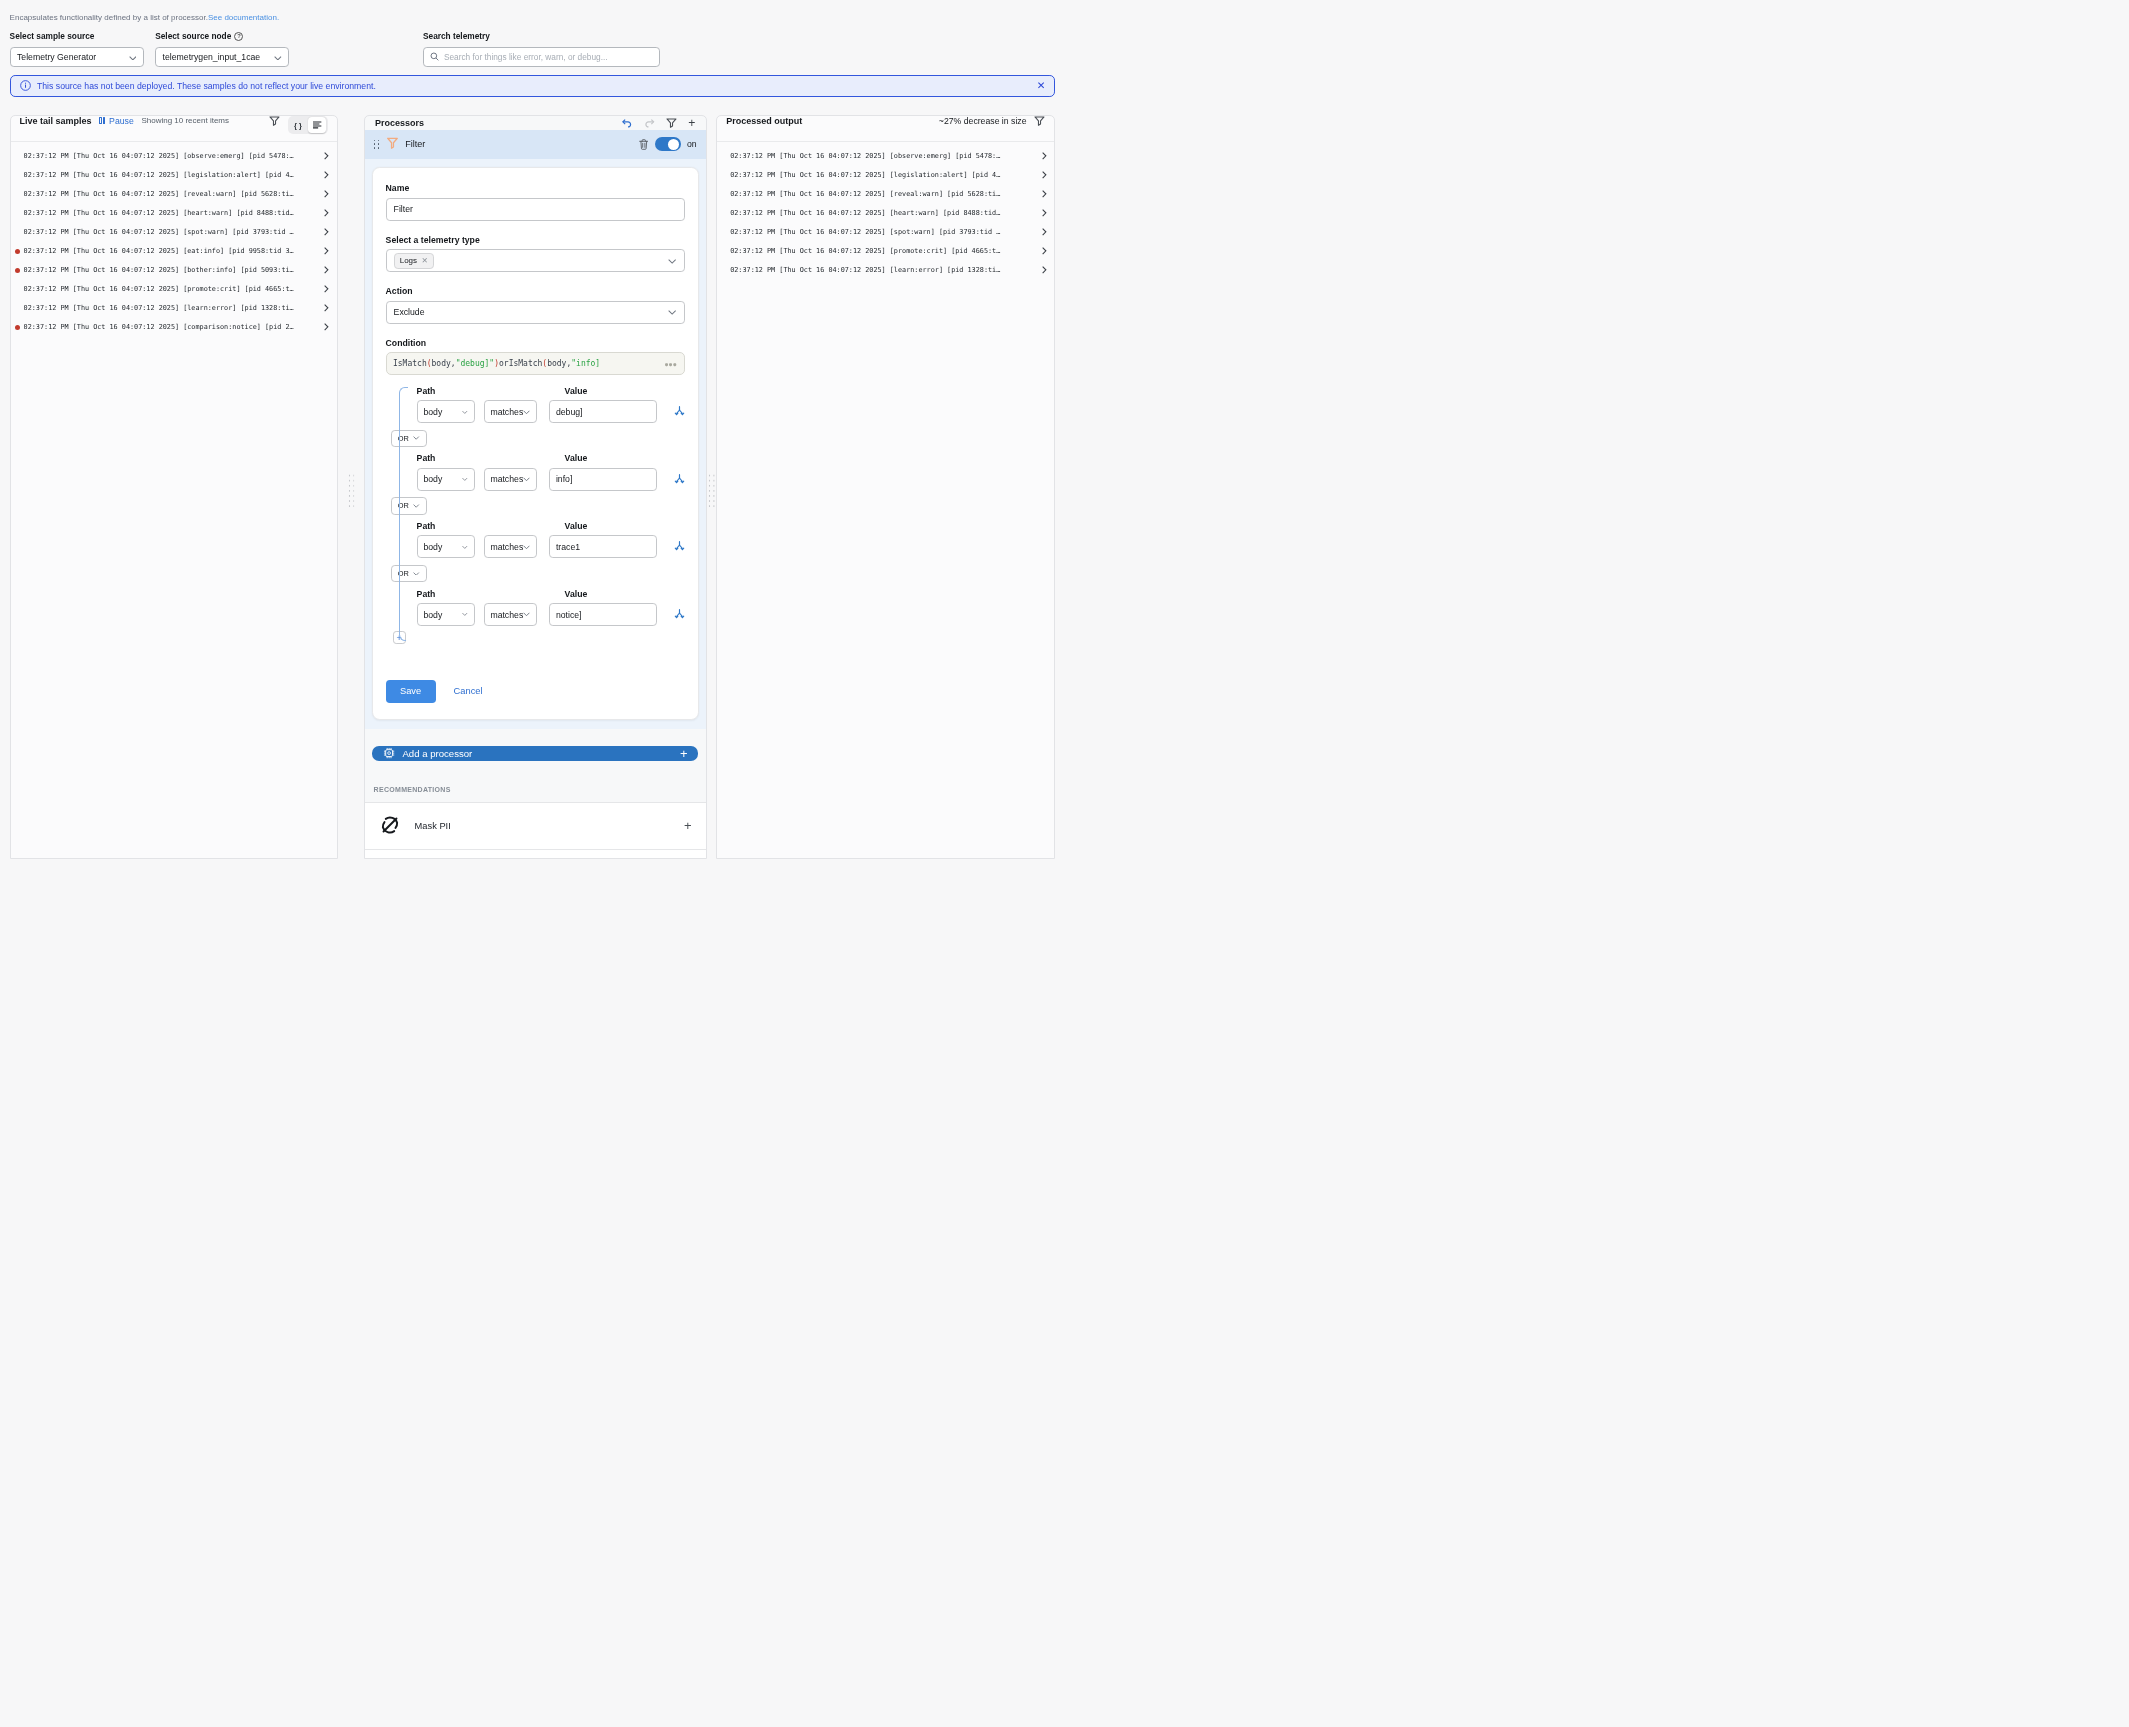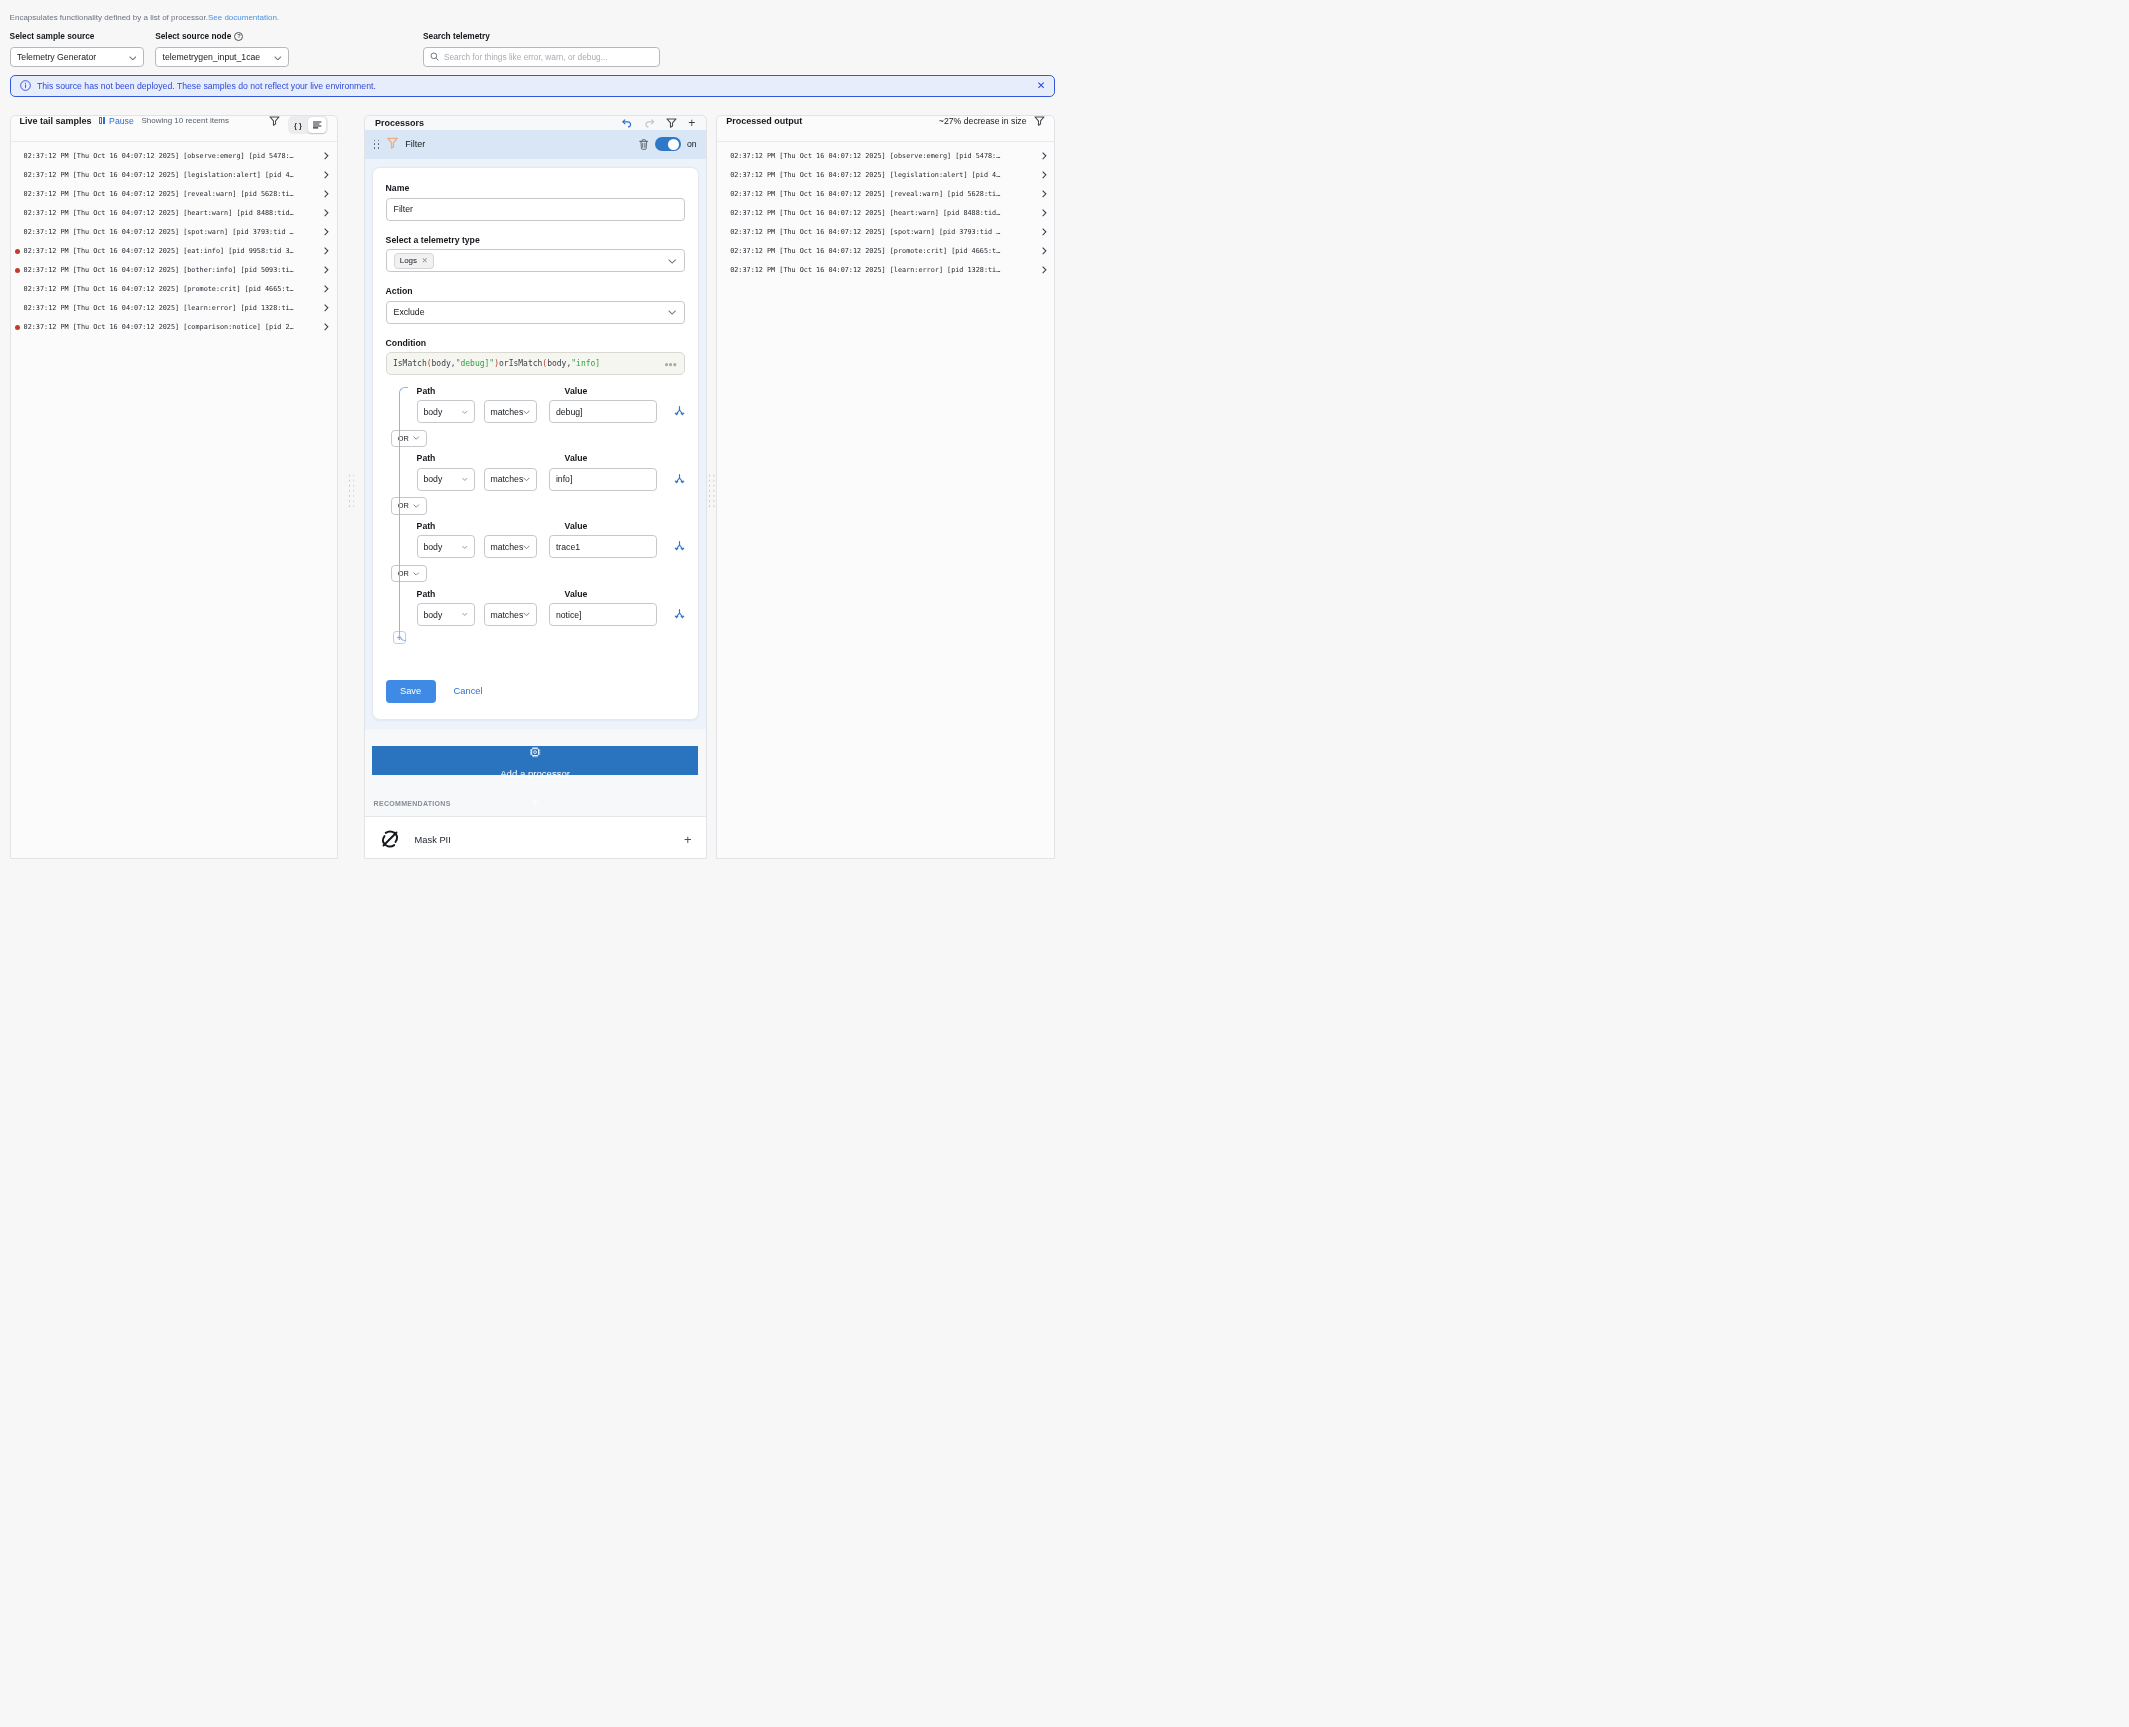--- a/index.html
+++ b/index.html
@@ -114,23 +114,23 @@
              display:inline-flex; align-items:center; justify-content:center; gap:4.5px; font-size:7.4px; color:#16191d; }
   .add-cond { margin:5.1px 0 0 7px; width:13px; height:13px; background:#fff; border:0.6px solid #c9cbce; border-radius:3.2px;
               color:#2f6fd0; font-size:9px; display:flex; align-items:center; justify-content:center; cursor:pointer; }
   .tree-bottom-space { height:19px; }
 
   .actions { margin-top:16.7px; display:flex; align-items:center; gap:18px; }
   .save-btn { width:50px; height:23px; background:#3e8ae4; color:#fff; border:none; border-radius:3.8px;
               font-size:9.3px; font-family:"Liberation Sans",sans-serif; cursor:pointer; }
   .cancel-link { color:#2f6fd0; font-size:9.3px; cursor:pointer; background:none; border:none; font-family:"Liberation Sans",sans-serif; }
 
-  .add-proc { margin:16.7px 7.7px 0 7.7px; height:29px; background:#2a73bf; border:none; border-radius:0; color:#fff;
+  .add-proc { margin:16.7px 7.7px 0 7.7px; height:29px; background:#2a73bf; border:none; border-radius:7px; color:#fff;
               display:flex; align-items:center; padding:0 10.3px; gap:7.7px; font-size:9.6px; cursor:pointer;
-              font-family:"Liberation Sans",sans-serif;flex-direction:column; }
+              font-family:"Liberation Sans",sans-serif; }
   .add-proc .grow { flex:1; }
   .add-proc .plus { font-size:13px; font-weight:normal; }
 
   .rec-label { margin:24.4px 0 9px 9px; font-size:7px; font-weight:bold; letter-spacing:0.3px; color:#868d96; }
   .rec-list { border-top:0.6px solid #e5e6e8; }
   .rec-row { height:47px; background:#fff; border-bottom:0.6px solid #e5e6e8; display:flex; align-items:center;
              padding:0 14px; gap:14px; cursor:pointer; }
   .rec-name { font-size:9.3px; color:#1b1f26; flex:1; }
   .rec-plus { color:#4a4f55; font-size:13px; font-weight:300; }
 

